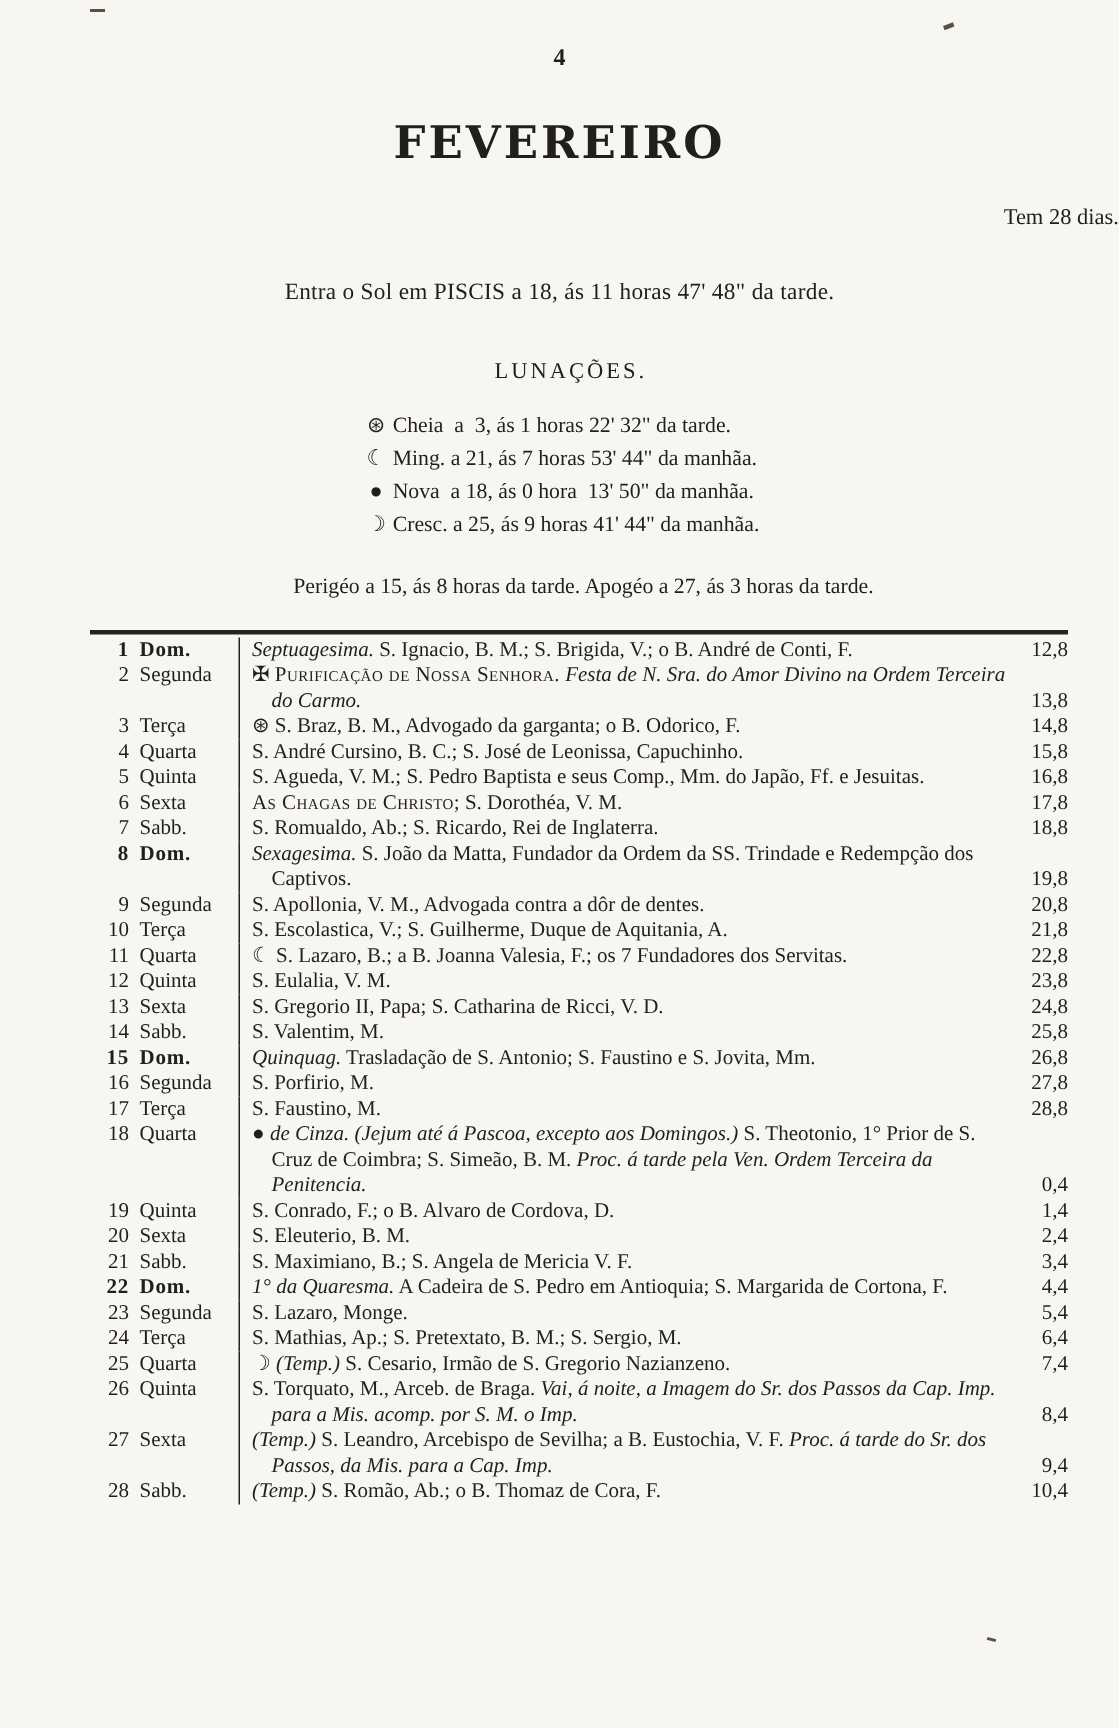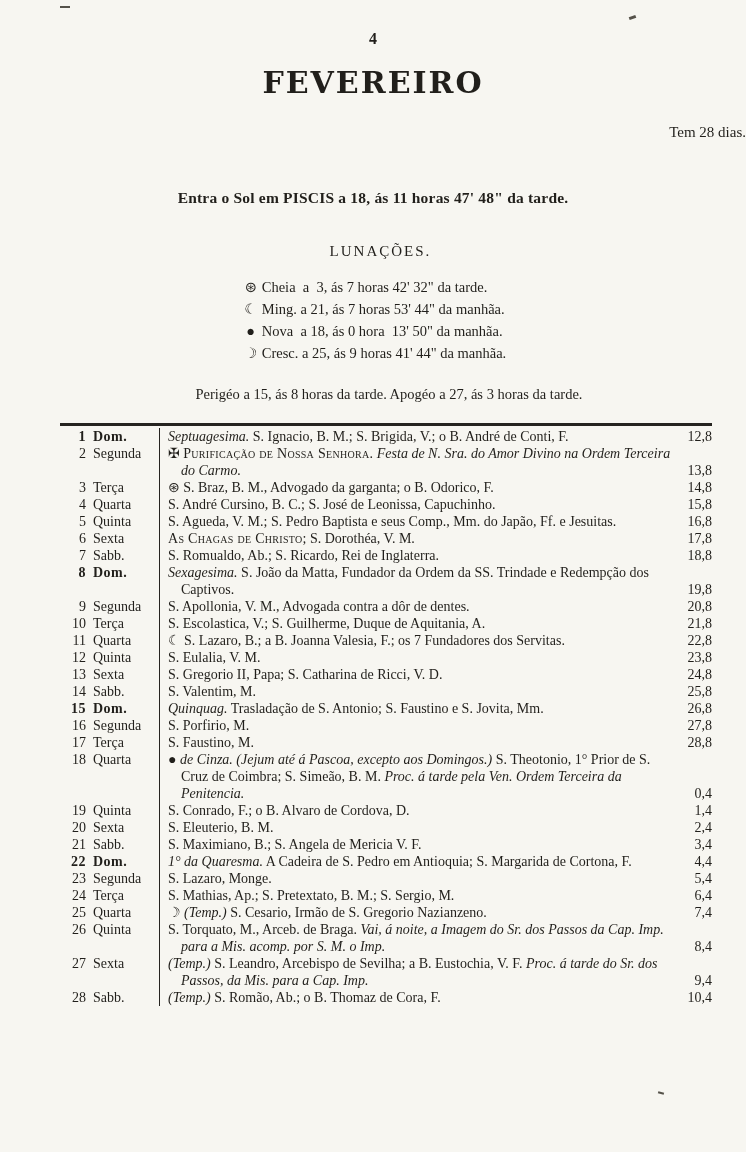--- a/index.html
+++ b/index.html
@@ -22,37 +22,36 @@
   .artifact.a3 { right: 82px; bottom: 58px; width: 6px; height: 2px; transform: rotate(15deg); }
 
   .page-number {
     text-align: center;
     padding-top: 30px;
     font-size: 16px;
     font-weight: bold;
   }
   .title {
     text-align: center;
-    margin-top: 17px;
+    margin-top: 30px;
     font-size: 30px;
     font-weight: bold;
     letter-spacing: 2px;
     font-family: "DejaVu Serif", serif;
   }
   .subtitle {
     text-align: right;
     margin-top: 24px;
     font-size: 15px;
   }
   .sun-line {
     text-align: center;
-    margin-top: 48px;
+    margin-top: 32px;
     font-size: 15.5px;
     letter-spacing: 0.2px;
-    font-weight: bold;
   }
   .lunations-heading {
     text-align: center;
     margin-top: 36px;
     font-size: 15px;
     letter-spacing: 2px;
     margin-left: 15px;
   }
   .lunations {
     width: max-content;
@@ -113,21 +112,21 @@
 
   <div class="subtitle">Tem 28 dias.</div>
 
   <div class="sun-line">Entra o Sol em PISCIS a 18, ás 11 horas 47' 48" da tarde.</div>
 
   <div class="lunations-heading">LUNAÇÕES.</div>
 
   <div class="lunations">
     <div class="lun-row">
       <span class="lun-symbol">⊛</span>
-      <span class="lun-text">Cheia  a  3, ás 7 horas 42' 32" da tarde.</span>
+      <span class="lun-text">Cheia  a  3, ás 1 horas 22' 32" da tarde.</span>
     </div>
     <div class="lun-row">
       <span class="lun-symbol">☾</span>
       <span class="lun-text">Ming. a 21, ás 7 horas 53' 44" da manhãa.</span>
     </div>
     <div class="lun-row">
       <span class="lun-symbol">●</span>
       <span class="lun-text">Nova  a 18, ás 0 hora  13' 50" da manhãa.</span>
     </div>
     <div class="lun-row">

